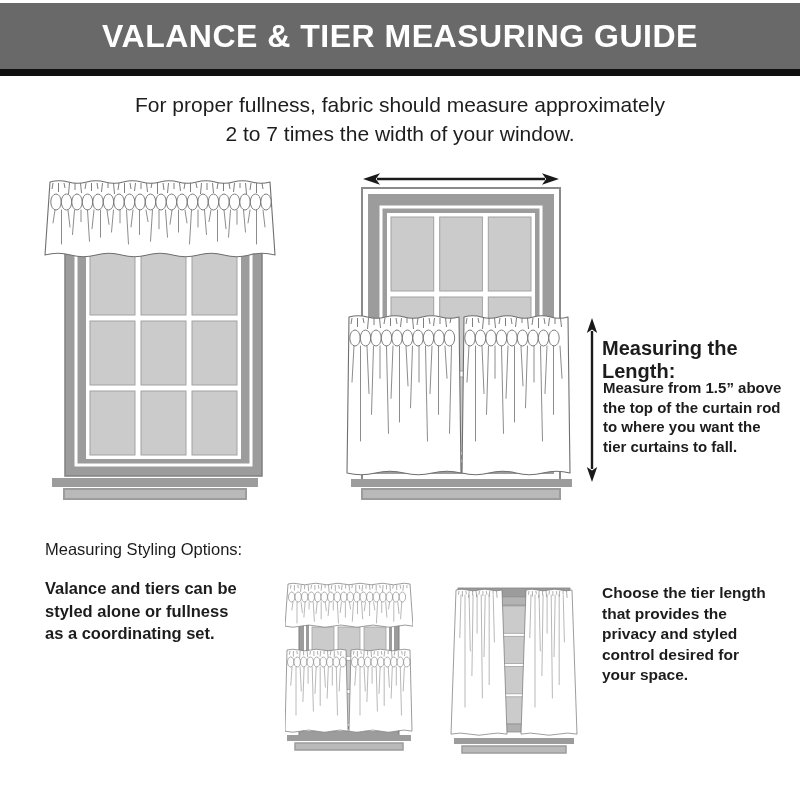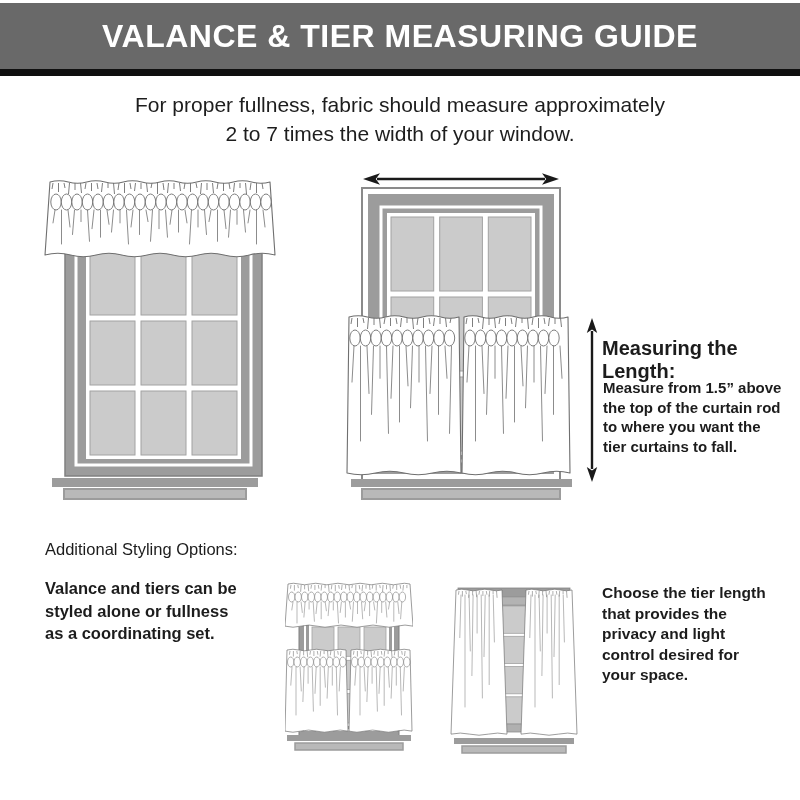--- a/index.html
+++ b/index.html
@@ -141,21 +141,21 @@
       <polygon points="252,312 246.8,297 252,300.6 257.2,297" fill="#1a1a1a"></polygon>
     </g>
   </svg>
 
   <div class="m-head">Measuring the Length:</div>
   <div class="m-body lines">Measure from 1.5” above
 the top of the curtain rod
 to where you want the
 tier curtains to fall.</div>
 
-  <div class="s-head">Additional Styling Options:</div>
+  <div class="s-head">Measuring Styling Options:</div>
   <div class="s-left lines">Valance and tiers can be
 styled alone or fullness
 as a coordinating set.</div>
 
   <svg class="illus" style="left:285px;top:576px;" width="128" height="182" viewBox="0 0 128 182">
     <g>
       <rect x="14" y="38" width="100" height="122" fill="#9c9c9c" stroke="#808080" stroke-width="1"></rect>
       <rect x="20" y="44" width="88" height="110" fill="none" stroke="#ffffff" stroke-width="2"></rect>
       <g>
           <rect x="24" y="48" width="80" height="102" fill="#ffffff"></rect>
@@ -254,17 +254,17 @@
         <path d="M81.0 19.0 l-1.2 42.6 M85.0 19.0 l0.0 112.0 M89.1 19.0 l1.2 56.0 M93.1 19.0 l-1.2 80.6 M97.1 19.0 l0.0 38.1 M101.2 19.0 l1.2 103.0 M105.2 19.0 l-1.2 61.6 M109.2 19.0 l0.0 89.6 M113.2 19.0 l1.2 47.0 " fill="none" stroke="#6f6f6f" stroke-width="0.496" stroke-linecap="round"></path>
       </g>
     <g>
       <rect x="4" y="162" width="120" height="6" fill="#9c9c9c"></rect>
       <rect x="12" y="170" width="104" height="7" fill="#b9b9b9" stroke="#9c9c9c" stroke-width="1.5"></rect>
     </g>
   </svg>
 
   <div class="s-right lines">Choose the tier length
 that provides the
-privacy and light
+privacy and styled
 control desired for
 your space.</div>
 
 </div>
 
 </body></html>

